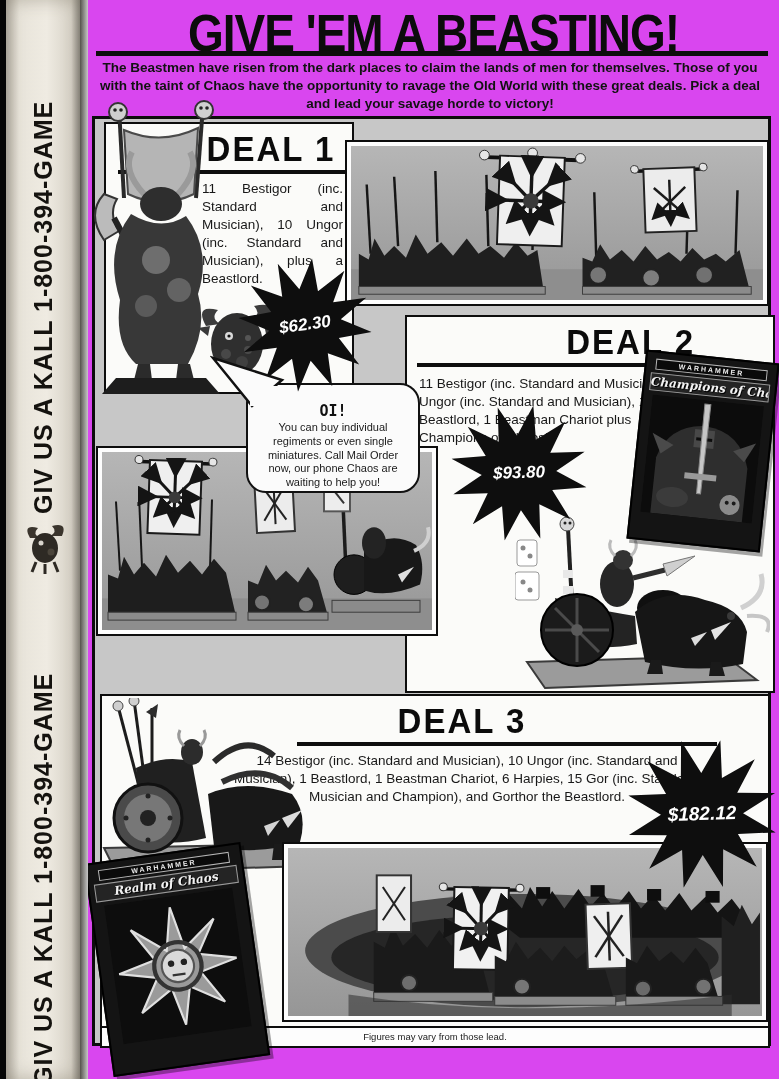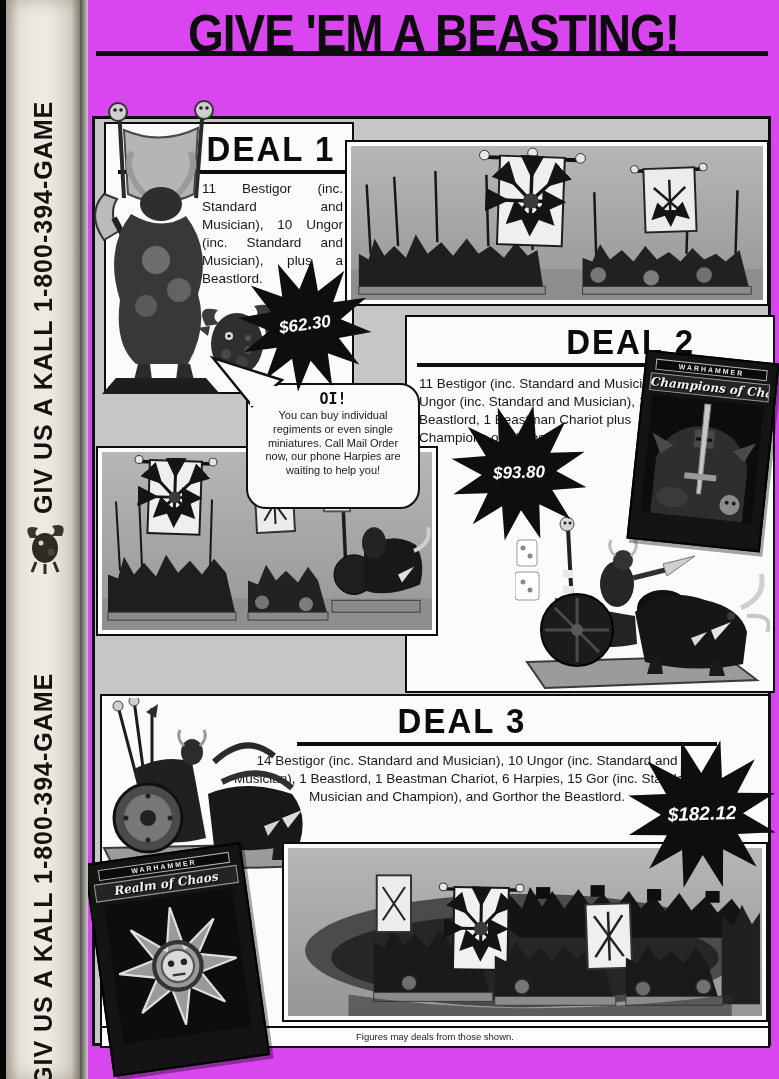--- a/index.html
+++ b/index.html
@@ -73,22 +73,22 @@
   .price{position:absolute;inset:0;display:flex;align-items:center;justify-content:center;
       color:#fff;font-weight:bold;font-style:italic;}
   #star1{left:238px;top:258px;width:134px;height:134px;transform:rotate(6deg);}
   #star1 .price{font-size:17px;transform:rotate(-14deg);}
   #star2{left:450px;top:404px;width:138px;height:138px;transform:rotate(12deg);}
   #star2 .price{font-size:17px;transform:rotate(-14deg);}
   #star3{left:626px;top:738px;width:152px;height:152px;transform:rotate(14deg);z-index:7;}
   #star3 .price{font-size:19px;transform:rotate(-16deg);}
 
   
-  #bubble{left:246px;top:383px;width:174px;height:126px;background:#fbfbfb;border:2px solid #111;
-      border-radius:20px;z-index:4;text-align:center;box-sizing:border-box;padding-top:5px;}
+  #bubble{left:246px;top:383px;width:174px;height:110px;background:#fbfbfb;border:2px solid #111;
+      border-radius:20px;z-index:4;text-align:center;box-sizing:border-box;padding-top:17px;}
   #bubble .oi{font-size:15px;font-weight:bold;font-family:"DejaVu Sans Mono",monospace;}
   #bubble .btxt{font-size:11px;line-height:1.25;padding:1px 8px;color:#1a1a1a;}
   #bubble-tail{left:210px;top:354px;width:84px;height:54px;z-index:5;}
 
   
   .book{background:#141414;border:2px solid #000;box-shadow:3px 4px 0 rgba(0,0,0,.35);z-index:6;box-sizing:border-box;}
   .book .banner{margin:6px auto 3px;width:84%;background:#0a0a0a;border:1px solid #b5b5b5;color:#efefef;
       font-size:7px;font-weight:bold;text-align:center;letter-spacing:2px;padding:1px 0;}
   .book .btitle{margin:0 5px;border:1px solid #9a9a9a;background:rgba(255,255,255,.07);color:#f2f2f2;
       font-family:"DejaVu Serif",serif;font-style:italic;font-weight:bold;text-align:center;
@@ -97,20 +97,21 @@
   #book-champions{left:636px;top:356px;width:134px;height:190px;transform:rotate(6deg);}
   #book-realm{left:98px;top:852px;width:158px;height:215px;transform:rotate(-8deg);z-index:7;}
 </style>
 </head>
 <body>
 
 <div id="page">
 
   <div class="abs masthead">GIVE 'EM A BEASTING!</div>
   <div class="abs masthead-rule"></div>
+  <div class="abs intro">The Beastmen have risen from the dark places to claim the lands of men for themselves. Those of you with the taint of Chaos have the opportunity to ravage the Old World with these great deals. Pick a deal and lead your savage horde to victory!</div>
 
   <div class="abs main-frame"></div>
 
   <div class="abs deal-box" id="deal1-box">
     <div class="deal-head" id="deal1-head">DEAL 1</div>
     <div class="deal-rule" id="deal1-rule"></div>
     <div class="deal-text" id="deal1-text">11 Bestigor (inc. Standard and Musician), 10 Ungor (inc. Standard and Musician), plus a Beastlord.</div>
   </div>
 
   <div class="abs photo-frame" id="photo-deal1">
@@ -210,21 +211,21 @@
     <circle cx="46" cy="70" r="6" fill="#404040"></circle>
     <circle cx="52" cy="58" r="4" fill="#4a4a4a"></circle>
   </svg>
 
   <svg class="abs" id="bubble-tail" viewBox="0 0 84 54">
     <polygon points="3,4 72,26 42,52" fill="#fbfbfb" stroke="#111" stroke-width="2.5"></polygon>
     <rect x="40" y="32" width="40" height="20" fill="#fbfbfb"></rect>
   </svg>
   <div class="abs" id="bubble">
     <div class="oi">OI!</div>
-    <div class="btxt">You can buy individual regiments or even single miniatures. Call Mail Order now, our phone Harpies are waiting to help you!</div>
+    <div class="btxt">You can buy individual regiments or even single miniatures. Call Mail Order now, our phone Chaos are waiting to help you!</div>
   </div>
 
   <div class="abs deal-box" id="deal2-box">
     <div class="deal-head" id="deal2-head">DEAL 2</div>
     <div class="deal-rule" id="deal2-rule"></div>
     <div class="deal-text" id="deal2-text">11 Bestigor (inc. Standard and Musician), 10 Ungor (inc. Standard and Musician), 1 Beastlord, 1 Beastman Chariot plus Champions of Chaos!</div>
   </div>
 
   <div class="abs book" id="book-champions">
     <div class="banner">WARHAMMER</div>
@@ -338,21 +339,21 @@
     <polygon points="176,126 192,120 180,134" fill="#dcdcdc"></polygon>
     <circle cx="216" cy="104" r="4" fill="#3a3a3a"></circle>
     <path d="M136,148 L132,162 L148,162 L146,148 Z" fill="#1a1a1a"></path>
     <path d="M196,150 L194,164 L210,164 L206,150 Z" fill="#1a1a1a"></path>
   </svg>
 
   <div class="abs deal-box" id="deal3-box">
     <div class="deal-head" id="deal3-head">DEAL 3</div>
     <div class="deal-rule" id="deal3-rule"></div>
     <div class="deal-text" id="deal3-text">14 Bestigor (inc. Standard and Musician), 10 Ungor (inc. Standard and Musician), 1 Beastlord, 1 Beastman Chariot, 6 Harpies, 15 Gor (inc. Standard, Musician and Champion), and Gorthor the Beastlord.</div>
-    <div id="caption-strip">Figures may deals from those shown.</div>
+    <div id="caption-strip">Figures may vary from those lead.</div>
   </div>
 
   <svg class="abs" id="chariot3-art" viewBox="0 0 220 178">
     <polygon points="8,150 190,146 210,168 20,174" fill="#9b9b9b" stroke="#3a3a3a" stroke-width="2"></polygon>
     <line x1="44" y1="92" x2="22" y2="8" stroke="#1d1d1d" stroke-width="3"></line>
     <line x1="50" y1="92" x2="38" y2="2" stroke="#1d1d1d" stroke-width="3"></line>
     <line x1="56" y1="92" x2="56" y2="10" stroke="#1d1d1d" stroke-width="3"></line>
     <circle cx="22" cy="8" r="5" fill="#cfcfcf" stroke="#444"></circle>
     <circle cx="38" cy="3" r="5" fill="#cfcfcf" stroke="#444"></circle>
     <polygon points="50,14 62,6 60,20" fill="#2c2c2c"></polygon>

